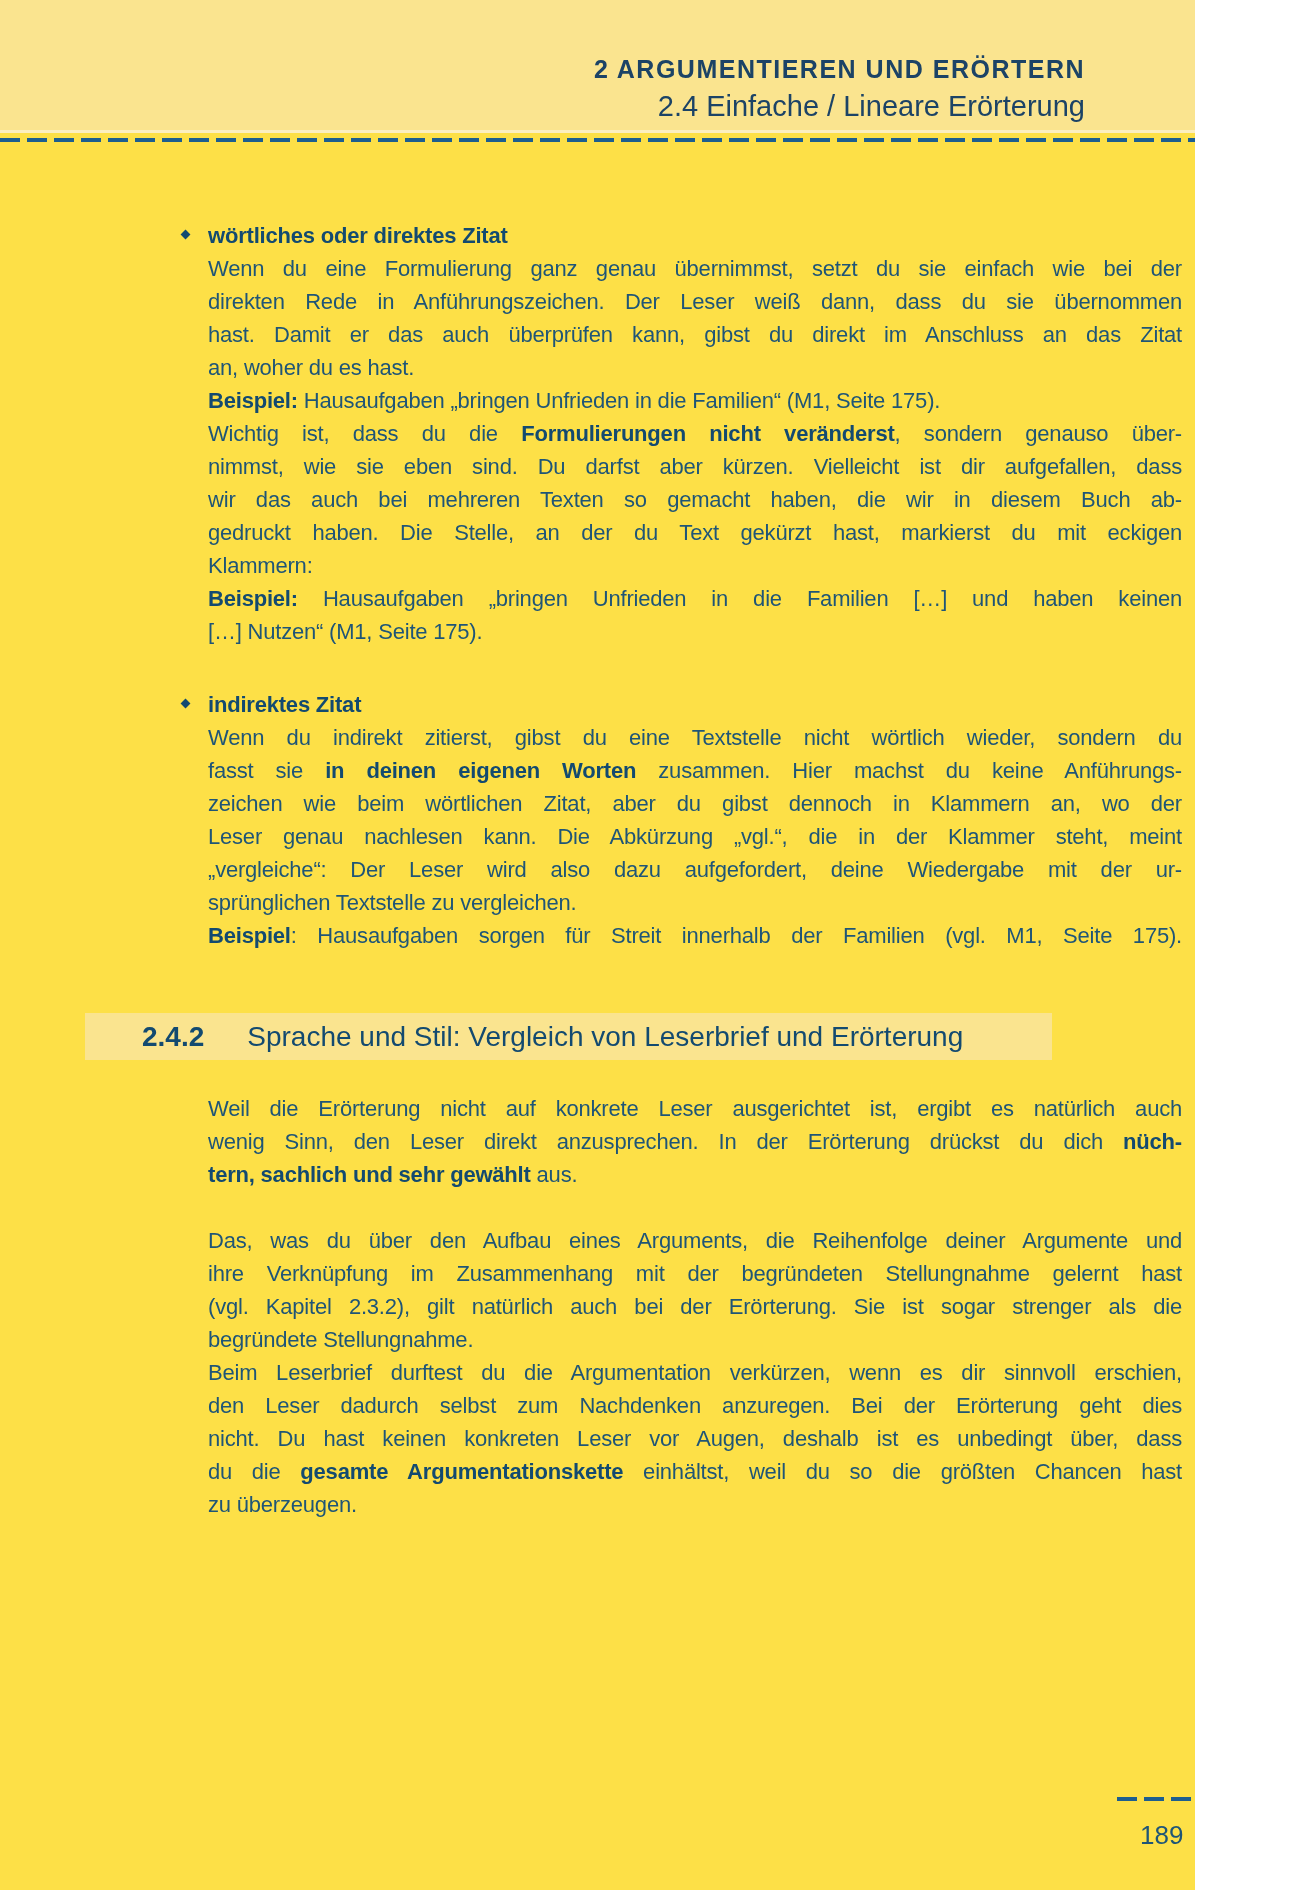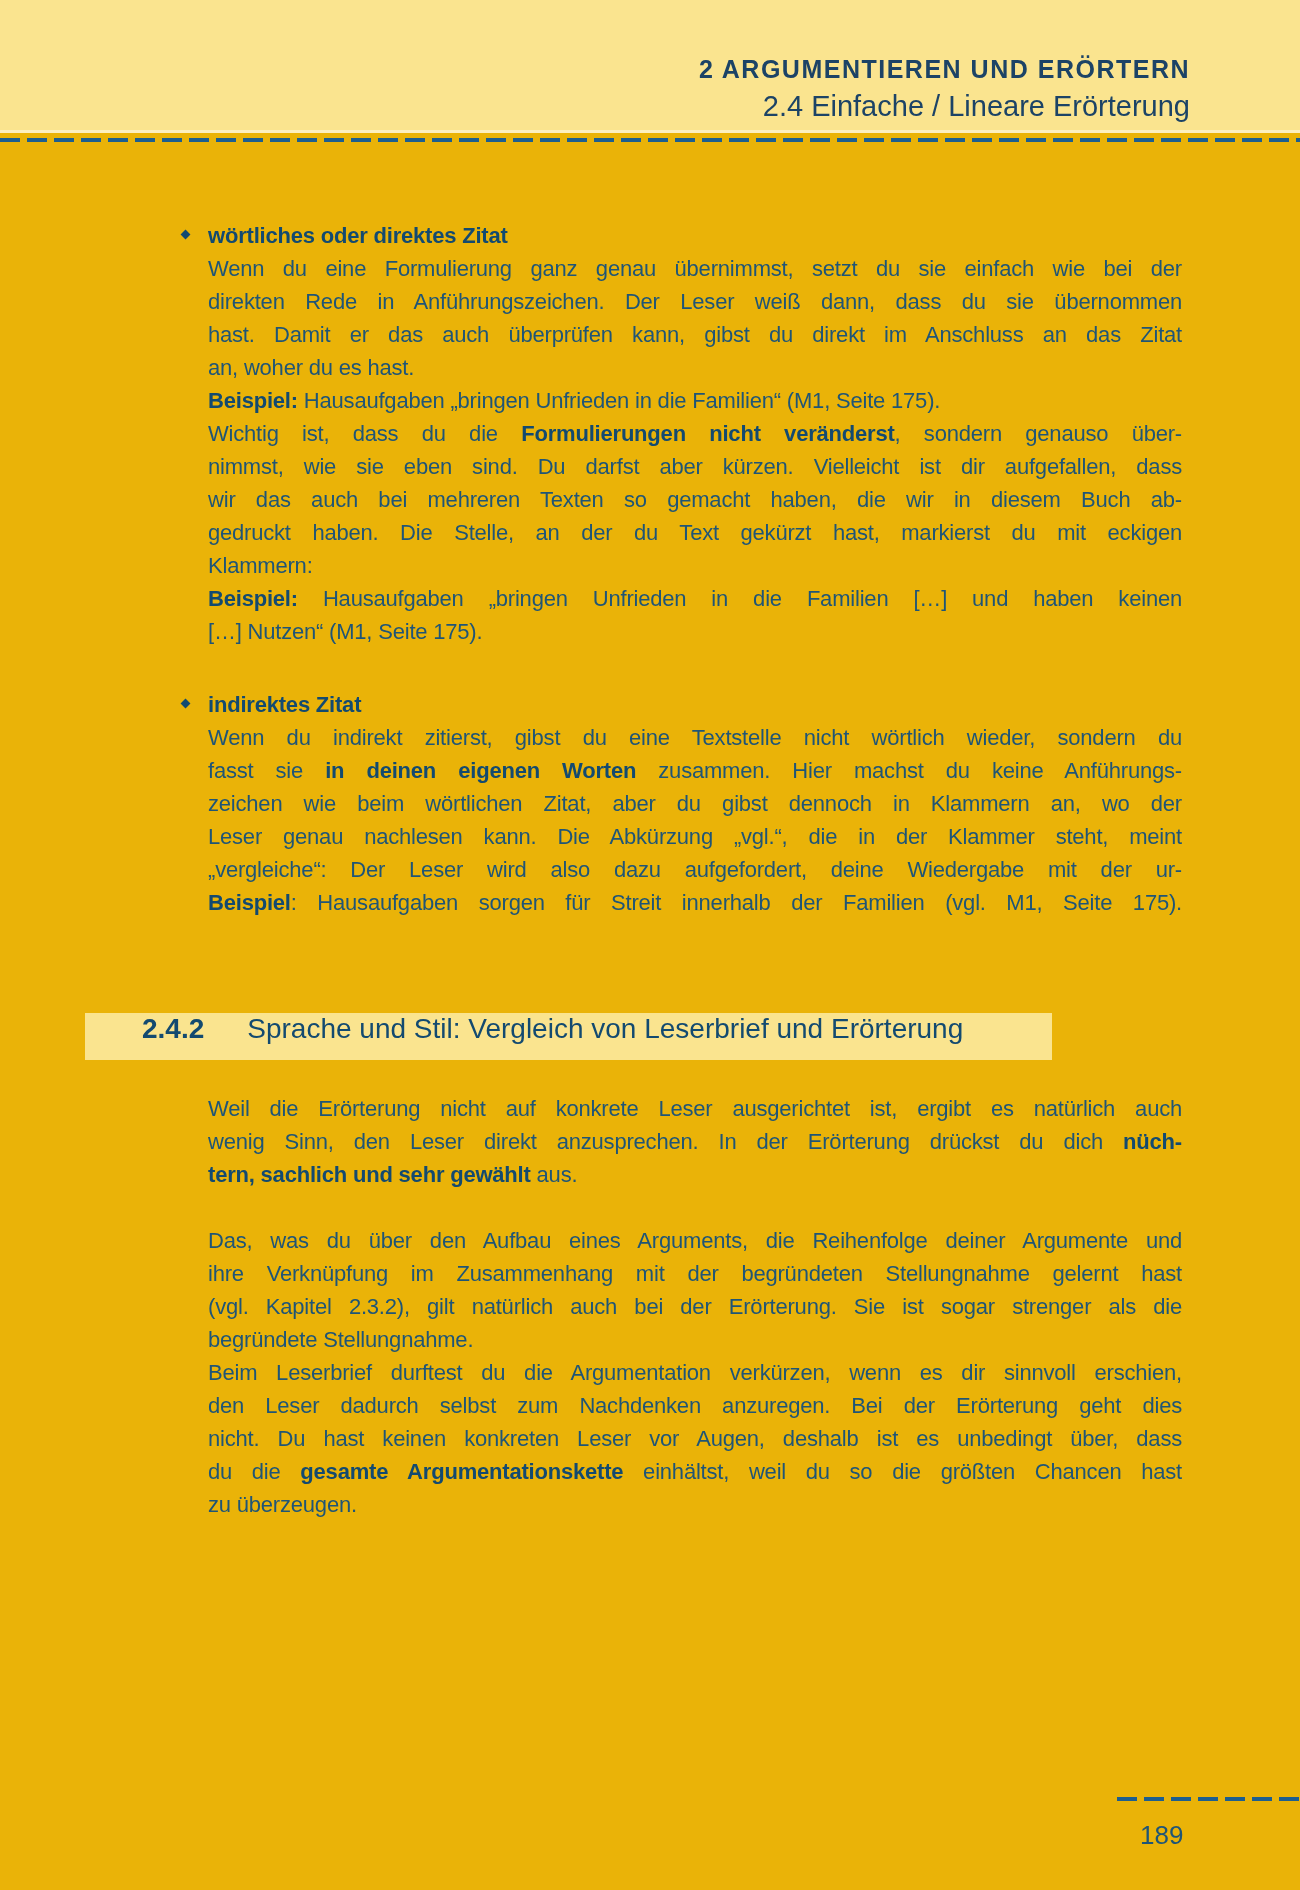--- a/index.html
+++ b/index.html
@@ -2,23 +2,23 @@
 <html lang="de"><head>
 <meta charset="utf-8">
 <title>Seite 189</title>
 <style>
   * { margin: 0; padding: 0; box-sizing: border-box; }
   html, body { background: #ffffff; }
   body { font-family: "Liberation Sans", sans-serif; }
 
   .page {
     position: relative;
-    width: 1300px;
+    width: 1195px;
     height: 1890px;
-    background: #eab308;
+    background: #fde047;
     overflow: hidden;
   }
 
   
   .topband {
     position: absolute;
     top: 0; left: 0;
     width: 100%;
     height: 133px;
     background: #FAE48F;
@@ -77,20 +77,21 @@
 
   
   .subheading-bar {
     position: absolute;
     top: 1013px;
     left: 85px;
     width: 967px;
     height: 47px;
     background: #FAE48F;
     display: flex;
+    align-items: center;
   }
   .subheading-number {
     margin-left: 57px;
     color: #134A70;
     font-size: 28px;
     font-weight: bold;
     white-space: nowrap;
   }
   .subheading-title {
     margin-left: 43px;
@@ -142,20 +143,21 @@
 
   <section class="textblock" style="top:688px">
     <span class="bullet-marker"></span>
     <div class="bullet-title">indirektes Zitat</div>
     <div>
         <div class="line"><span>Wenn du indirekt zitierst, gibst du eine Textstelle nicht wörtlich wieder, sondern du</span></div>
         <div class="line"><span>fasst sie </span><span class="b">in deinen eigenen Worten</span><span> zusammen. Hier machst du keine Anführungs-</span></div>
         <div class="line"><span>zeichen wie beim wörtlichen Zitat, aber du gibst dennoch in Klammern an, wo der</span></div>
         <div class="line"><span>Leser genau nachlesen kann. Die Abkürzung „vgl.“, die in der Klammer steht, meint</span></div>
         <div class="line"><span>„vergleiche“: Der Leser wird also dazu aufgefordert, deine Wiedergabe mit der ur-</span></div>
+        <div class="line short"><span>sprünglichen Textstelle zu vergleichen.</span></div>
         <div class="line"><span class="b">Beispiel</span><span>: Hausaufgaben sorgen für Streit innerhalb der Familien (vgl. M1, Seite 175).</span></div>
       </div>
   </section>
 
   <div class="subheading-bar">
     <span class="subheading-number">2.4.2</span>
     <span class="subheading-title">Sprache und Stil: Vergleich von Leserbrief und Erörterung</span>
   </div>
 
   <section class="textblock" style="top:1092px">

